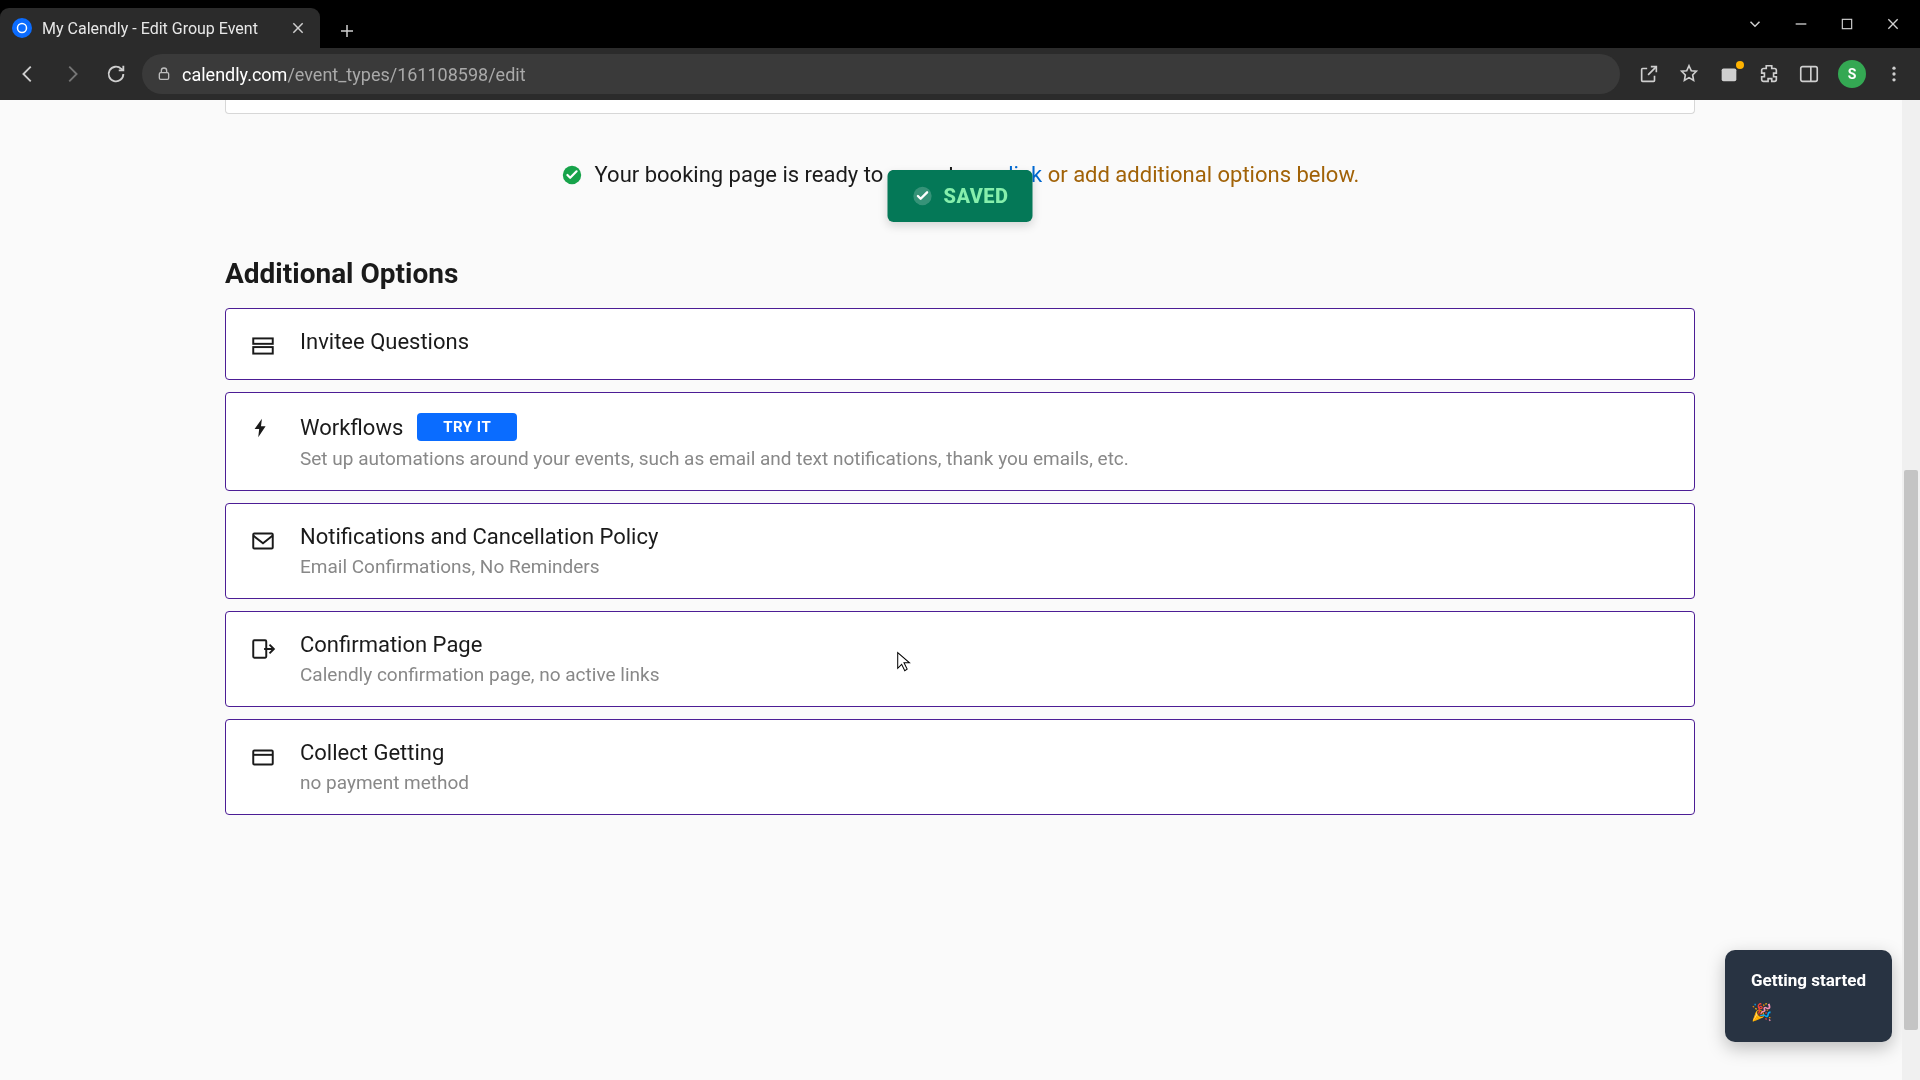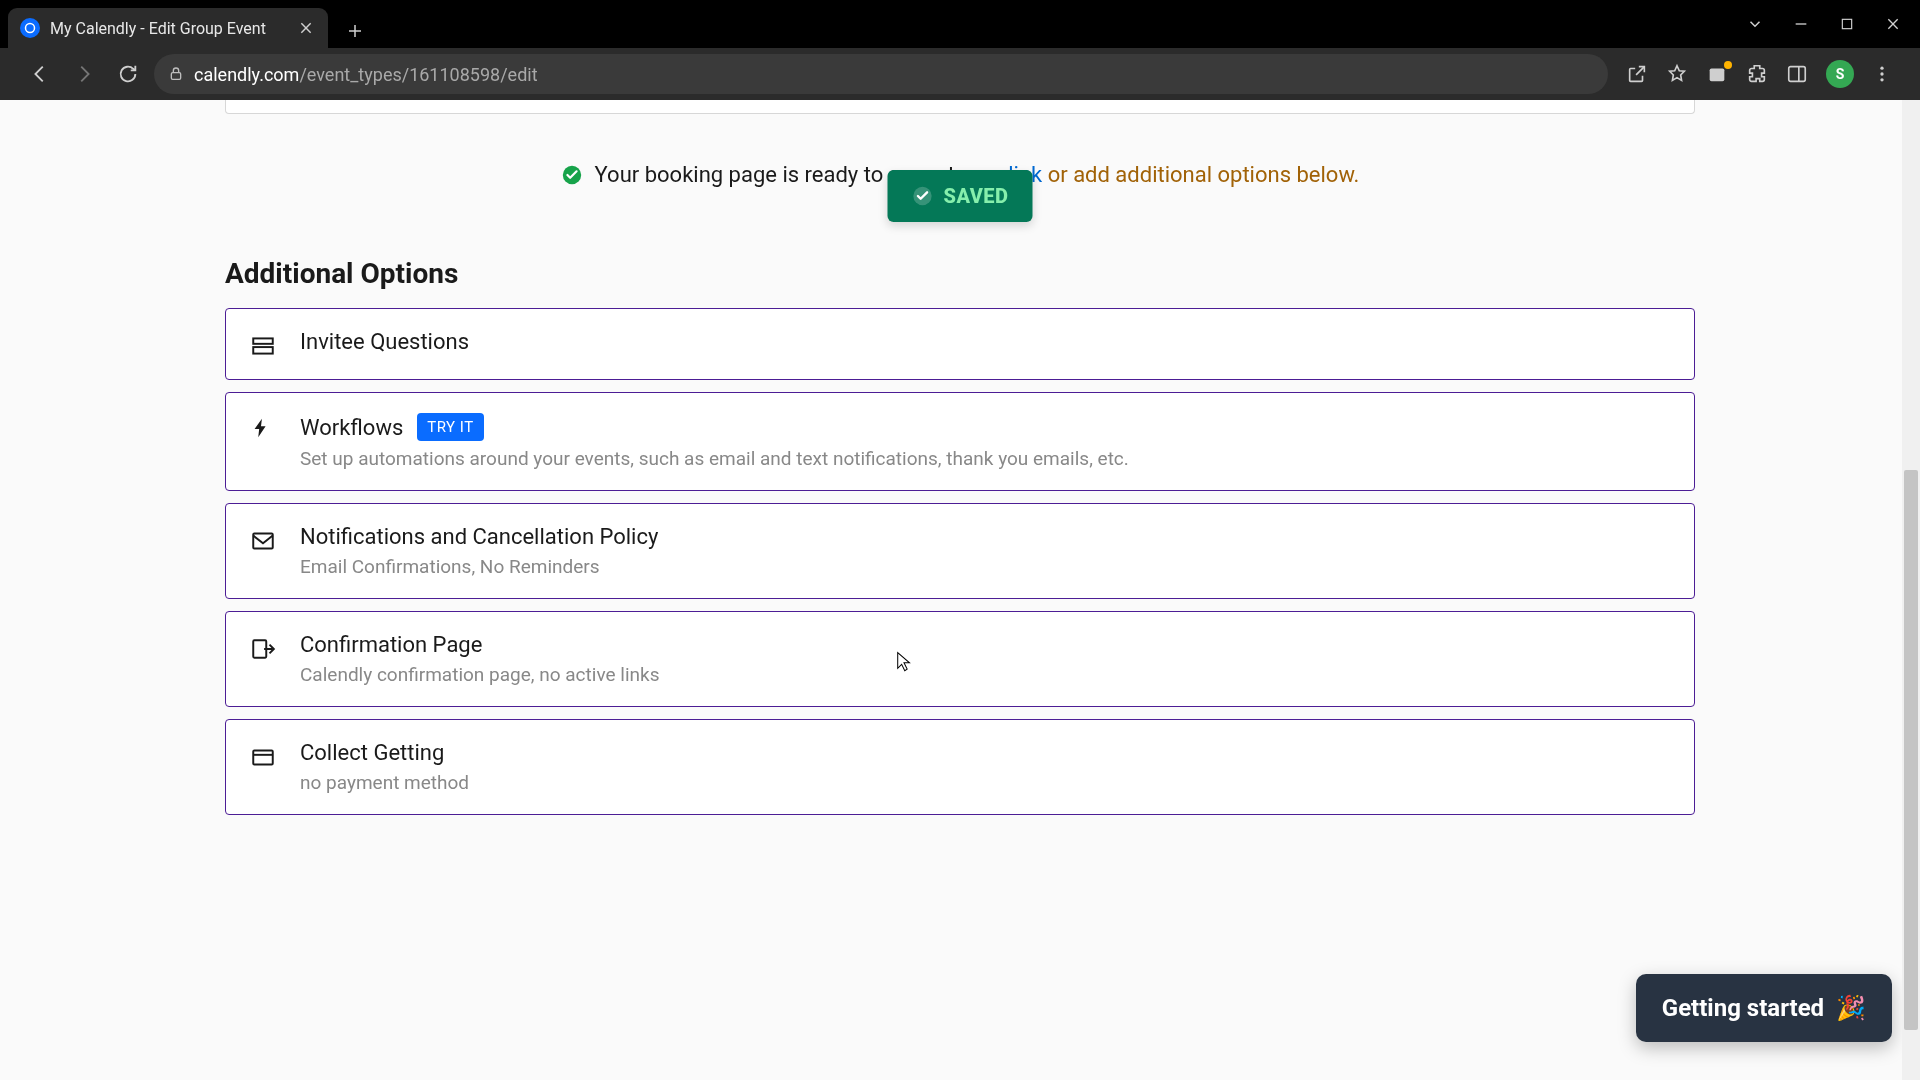--- a/index.html
+++ b/index.html
@@ -1,29 +1,29 @@
 <!DOCTYPE html>
 <html><head>
 <meta charset="utf-8">
 <style>
   * { margin: 0; padding: 0; box-sizing: border-box; }
   body { font-family: -apple-system, BlinkMacSystemFont, "Segoe UI", Roboto, Helvetica, Arial, sans-serif; background: #000; width: 1920px; height: 1080px; overflow: hidden; }
 
   
   .titlebar { height: 48px; background: #000; display: flex; align-items: flex-end; }
-  .tab { display:flex; align-items:center; gap:10px; background:#2b2b2b; color:#e8e8e8; height:40px; margin-left:8px; padding:0 14px 0 12px; border-top-left-radius:9px; border-top-right-radius:9px; font-size:16px; width:320px; }
+  .tab { display:flex; align-items:center; gap:10px; background:#2b2b2b; color:#e8e8e8; height:40px; padding:0 14px 0 12px; border-top-left-radius:9px; border-top-right-radius:9px; font-size:16px; width:320px; }
   .tab .favicon { width:20px; height:20px; border-radius:50%; background:#0b6cff; display:flex; align-items:center; justify-content:center; }
   .tab .favicon svg { width:12px; height:12px; }
   .tab .title { flex:1; white-space:nowrap; overflow:hidden; text-overflow:ellipsis; }
   .tab .close { width:16px; height:16px; color:#cfcfcf; }
   .newtab { width:34px; height:34px; margin-left:10px; display:flex; align-items:center; justify-content:center; color:#cfcfcf; }
   .win-controls { margin-left:auto; display:flex; gap:28px; padding-right:18px; color:#cfcfcf; align-items:center; height:48px;}
   .win-controls .wc { width:18px; height:18px; display:flex; align-items:center; justify-content:center;}
 
-  .toolbar { height:52px; background:#2b2b2b; display:flex; align-items:center; padding:0 22px; gap:8px; color:#cfcfcf;}
+  .toolbar { height:52px; background:#2b2b2b; display:flex; align-items:center; padding:0 10px; gap:8px; color:#cfcfcf;}
   .toolbar .tbtn { width:36px; height:36px; display:flex; align-items:center; justify-content:center; border-radius:50%;}
   .toolbar .forward { opacity:.45;}
   .omnibox { flex:1; height:40px; background:#3a3a3a; border-radius:20px; display:flex; align-items:center; padding:0 14px; gap:10px; color:#e8e8e8; font-size:18px;}
   .omnibox .lock { width:16px; height:16px; color:#bdbdbd;}
   .omnibox .url .domain { color:#ffffff;}
   .omnibox .url .path { color:#a9a9a9;}
   .right-icons { display:flex; align-items:center; gap:18px; padding:0 6px 0 10px;}
   .avatar { width:28px; height:28px; border-radius:50%; background:#34a853; color:#fff; display:flex; align-items:center; justify-content:center; font-weight:700; font-size:14px;}
   .puzzle-badge { position:relative;}
   .puzzle-badge .dot{ position:absolute; top:-2px; right:-4px; width:8px; height:8px; background:#ffb300; border-radius:50%;}
@@ -46,23 +46,23 @@
   .toast svg { width:22px; height:22px;}
 
   .section-title { width:1470px; margin:70px auto 18px; font-size:28px; font-weight:700; color:#1a1a1a;}
 
   .option { width:1470px; margin:0 auto 12px; background:#fff; border:1px solid #4c1d95; border-radius:4px; padding:20px 24px; display:flex; gap:24px; cursor:pointer;}
   .option .icon { width:26px; color:#1a1a1a; flex-shrink:0; margin-top:4px;}
   .option .content { flex:1;}
   .option .row1 { display:flex; align-items:center; gap:14px;}
   .option .title { font-size:22px; color:#1a1a1a;}
   .option .sub { font-size:19px; color:#888; margin-top:6px;}
-  .badge { background:#0a6cff; color:#fff; font-weight:400; font-size:15px; letter-spacing:.5px; padding:5px 10px; border-radius:4px;}
-
-  .help-fab { position:absolute; right:28px; bottom:38px; background:#283342; color:#fff; padding:20px 26px; border-radius:10px; font-size:24px; font-weight:700; display:flex; align-items:flex-start; gap:12px; box-shadow:0 6px 18px rgba(0,0,0,.25);}
+  .badge { background:#0a6cff; color:#fff; font-weight:700; font-size:15px; letter-spacing:.5px; padding:5px 26px; border-radius:4px;}
+
+  .help-fab { position:absolute; right:28px; bottom:38px; background:#283342; color:#fff; padding:20px 26px; border-radius:10px; font-size:17px; font-weight:700; display:flex; align-items:flex-start; gap:12px; box-shadow:0 6px 18px rgba(0,0,0,.25);flex-direction:column;}
 
   .cursor { position:absolute; left:896px; top:551px; width:16px; height:22px; z-index:6; pointer-events:none;}
 
   
   svg { display:block; }
 </style>
 </head>
 <body>
 
 <div class="titlebar">

